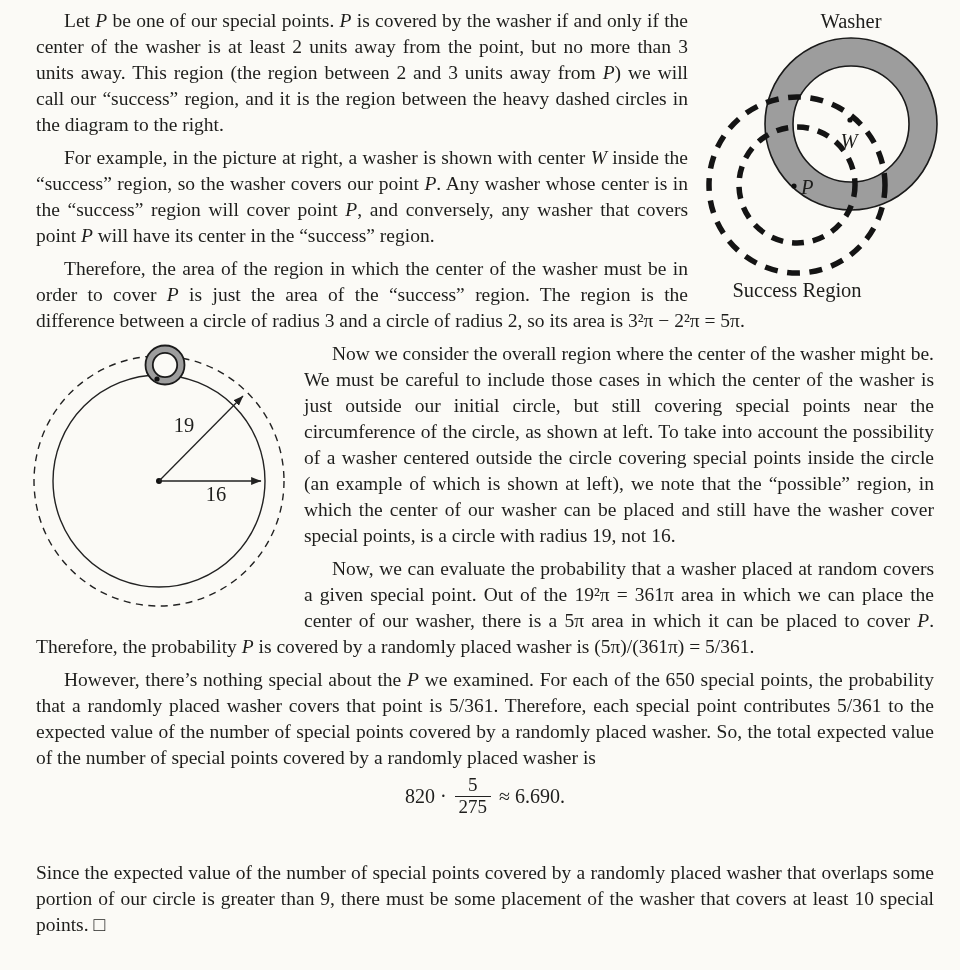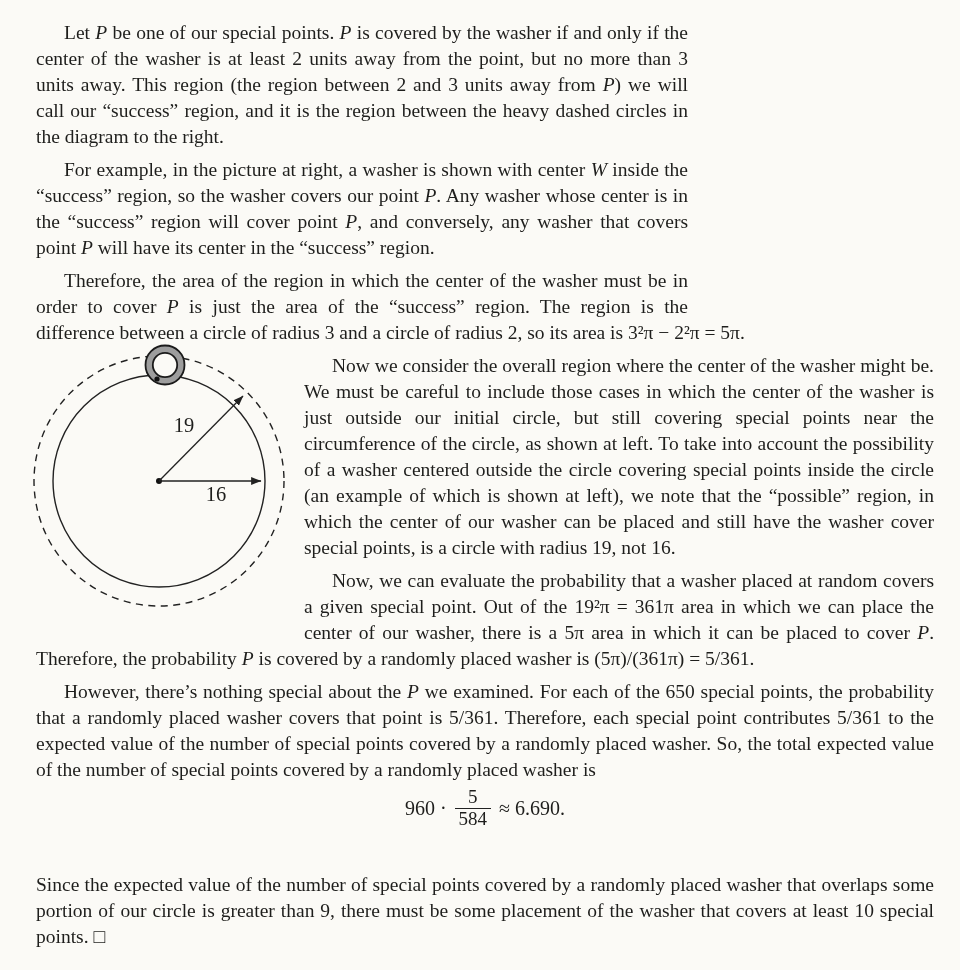--- a/index.html
+++ b/index.html
@@ -13,21 +13,21 @@
     position: relative;
     box-sizing: border-box;
     width: 960px; height: 970px;
     padding: 8px 26px 0 36px;
     overflow: hidden;
     font-size: 19.5px;
     line-height: 26px;
     text-align: justify;
   }
   .page p { margin: 7px 0 0 0; text-indent: 28px; }
-  .page p.first { margin-top: 12px; }
+  .page p.first { margin-top: 0; }
   .page p.noindent { text-indent: 0; margin-top: 43px; }
   .spacer-right { float: right; width: 246px; height: 296px; }
   .spacer-left  { float: left;  width: 268px; height: 300px; }
   .fig { position: absolute; }
   .fig-washer { left: 698px; top: 6px; }
   .fig-circle { left: 22px; top: 336px; }
   .figtext {
     font-family: "Liberation Serif", "DejaVu Serif", serif;
     font-size: 20.5px;
     fill: #1e1e1c;
@@ -56,30 +56,46 @@
   <p>For example, in the picture at right, a washer is shown with center <i>W</i> inside the “success” region, so the washer covers our point <i>P</i>.  Any washer whose center is in the “success” region will cover point <i>P</i>, and conversely, any washer that covers point <i>P</i> will have its center in the “success” region.</p>
   <p>Therefore, the area of the region in which the center of the washer must be in order to cover <i>P</i> is just the area of the “success” region.  The region is the difference between a circle of radius 3 and a circle of radius 2, so its area is 3²π − 2²π = 5π.</p>
 
   <div class="spacer-left"></div>
 
   <p>Now we consider the overall region where the center of the washer might be.  We must be careful to include those cases in which the center of the washer is just outside our initial circle, but still covering special points near the circumference of the circle, as shown at left.  To take into account the possibility of a washer centered outside the circle covering special points inside the circle (an example of which is shown at left), we note that the “possible” region, in which the center of our washer can be placed and still have the washer cover special points, is a circle with radius 19, not 16.</p>
   <p>Now, we can evaluate the probability that a washer placed at random covers a given special point.  Out of the 19²π = 361π area in which we can place the center of our washer, there is a 5π area in which it can be placed to cover <i>P</i>.  Therefore, the probability <i>P</i> is covered by a randomly placed washer is (5π)/(361π) = 5/361.</p>
   <p>However, there’s nothing special about the <i>P</i> we examined.  For each of the 650 special points, the probability that a randomly placed washer covers that point is 5/361.  Therefore, each special point contributes 5/361 to the expected value of the number of special points covered by a randomly placed washer.  So, the total expected value of the number of special points covered by a randomly placed washer is</p>
 
   <div class="formula">
-    <span>960 ·</span>
+    <span>820 ·</span>
     <span class="frac">
       <span class="num">5</span>
-      <span class="den">584</span>
+      <span class="den">275</span>
     </span>
     <span>≈ 6.690.</span>
   </div>
 
   <p class="noindent">Since the expected value of the number of special points covered by a randomly placed washer that overlaps some portion of our circle is greater than 9, there must be some placement of the washer that covers at least 10 special points. □</p>
 
+  <div class="fig fig-washer">
+    <svg width="256" height="296" viewBox="0 0 256 296">
+      <text class="figtext" x="153" y="22" text-anchor="middle">Washer</text>
+      <g>
+        <circle cx="153" cy="118" r="86" fill="#9d9d9d" stroke="#1a1a1a" stroke-width="1.6"></circle>
+        <circle cx="153" cy="118" r="58" fill="#fbfaf6" stroke="#1a1a1a" stroke-width="1.6"></circle>
+      </g>
+      <circle cx="99" cy="179" r="88" fill="none" stroke="#141414" stroke-width="5.5" stroke-dasharray="13 9.5"></circle>
+      <circle cx="99" cy="179" r="58" fill="none" stroke="#141414" stroke-width="5.5" stroke-dasharray="12 9"></circle>
+      <circle cx="152" cy="114" r="2.6" fill="#111"></circle>
+      <text class="figtext figvar" x="151" y="142" text-anchor="middle">W</text>
+      <circle cx="96" cy="180" r="2.6" fill="#111"></circle>
+      <text class="figtext figvar" x="103" y="188" text-anchor="start">P</text>
+      <text class="figtext" x="99" y="291" text-anchor="middle">Success Region</text>
+    </svg>
+  </div>
 
   <div class="fig fig-circle">
     <svg width="280" height="290" viewBox="0 0 280 290">
       <defs>
         <marker id="arrowhead" markerWidth="10" markerHeight="8" refX="7.6" refY="3" orient="auto">
           <path d="M0,0 L8,3 L0,6 z" fill="#222"></path>
         </marker>
       </defs>
       <circle cx="137" cy="145" r="125" fill="none" stroke="#222" stroke-width="1.4" stroke-dasharray="7 5.5"></circle>
       <circle cx="137" cy="145" r="106" fill="none" stroke="#222" stroke-width="1.4"></circle>

